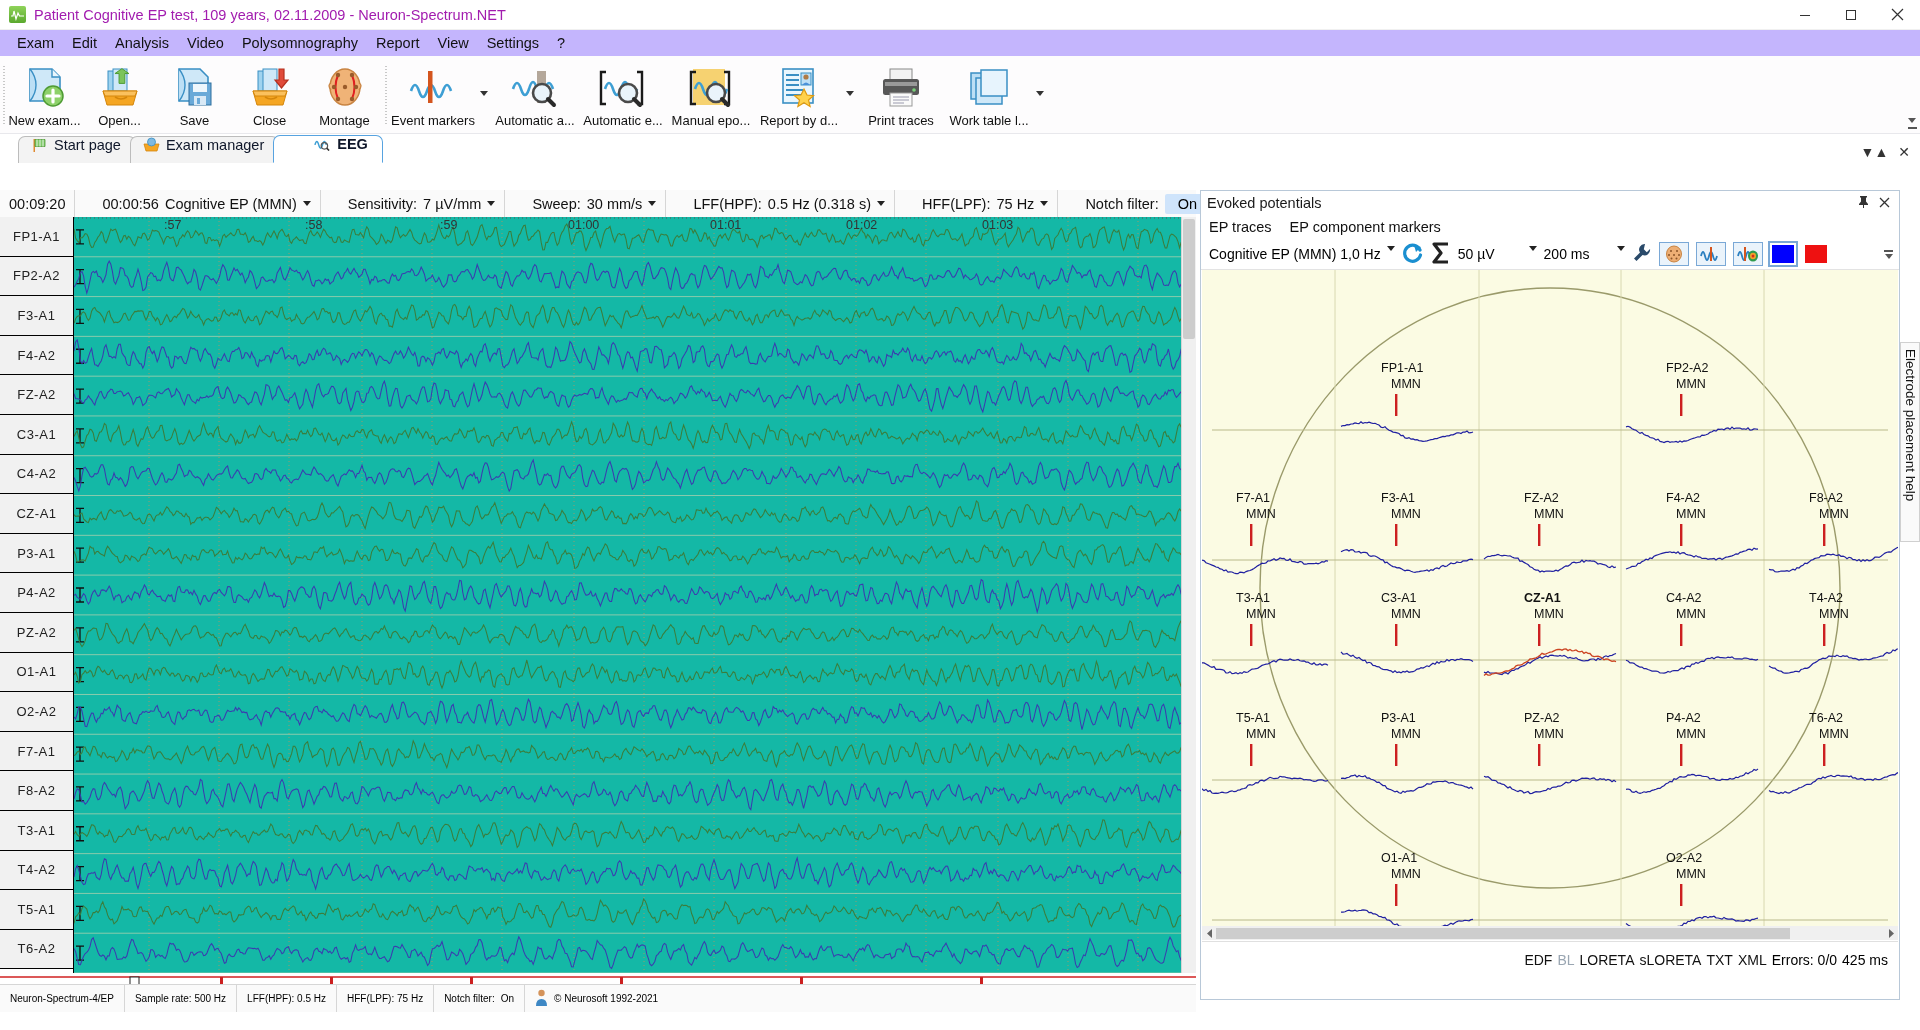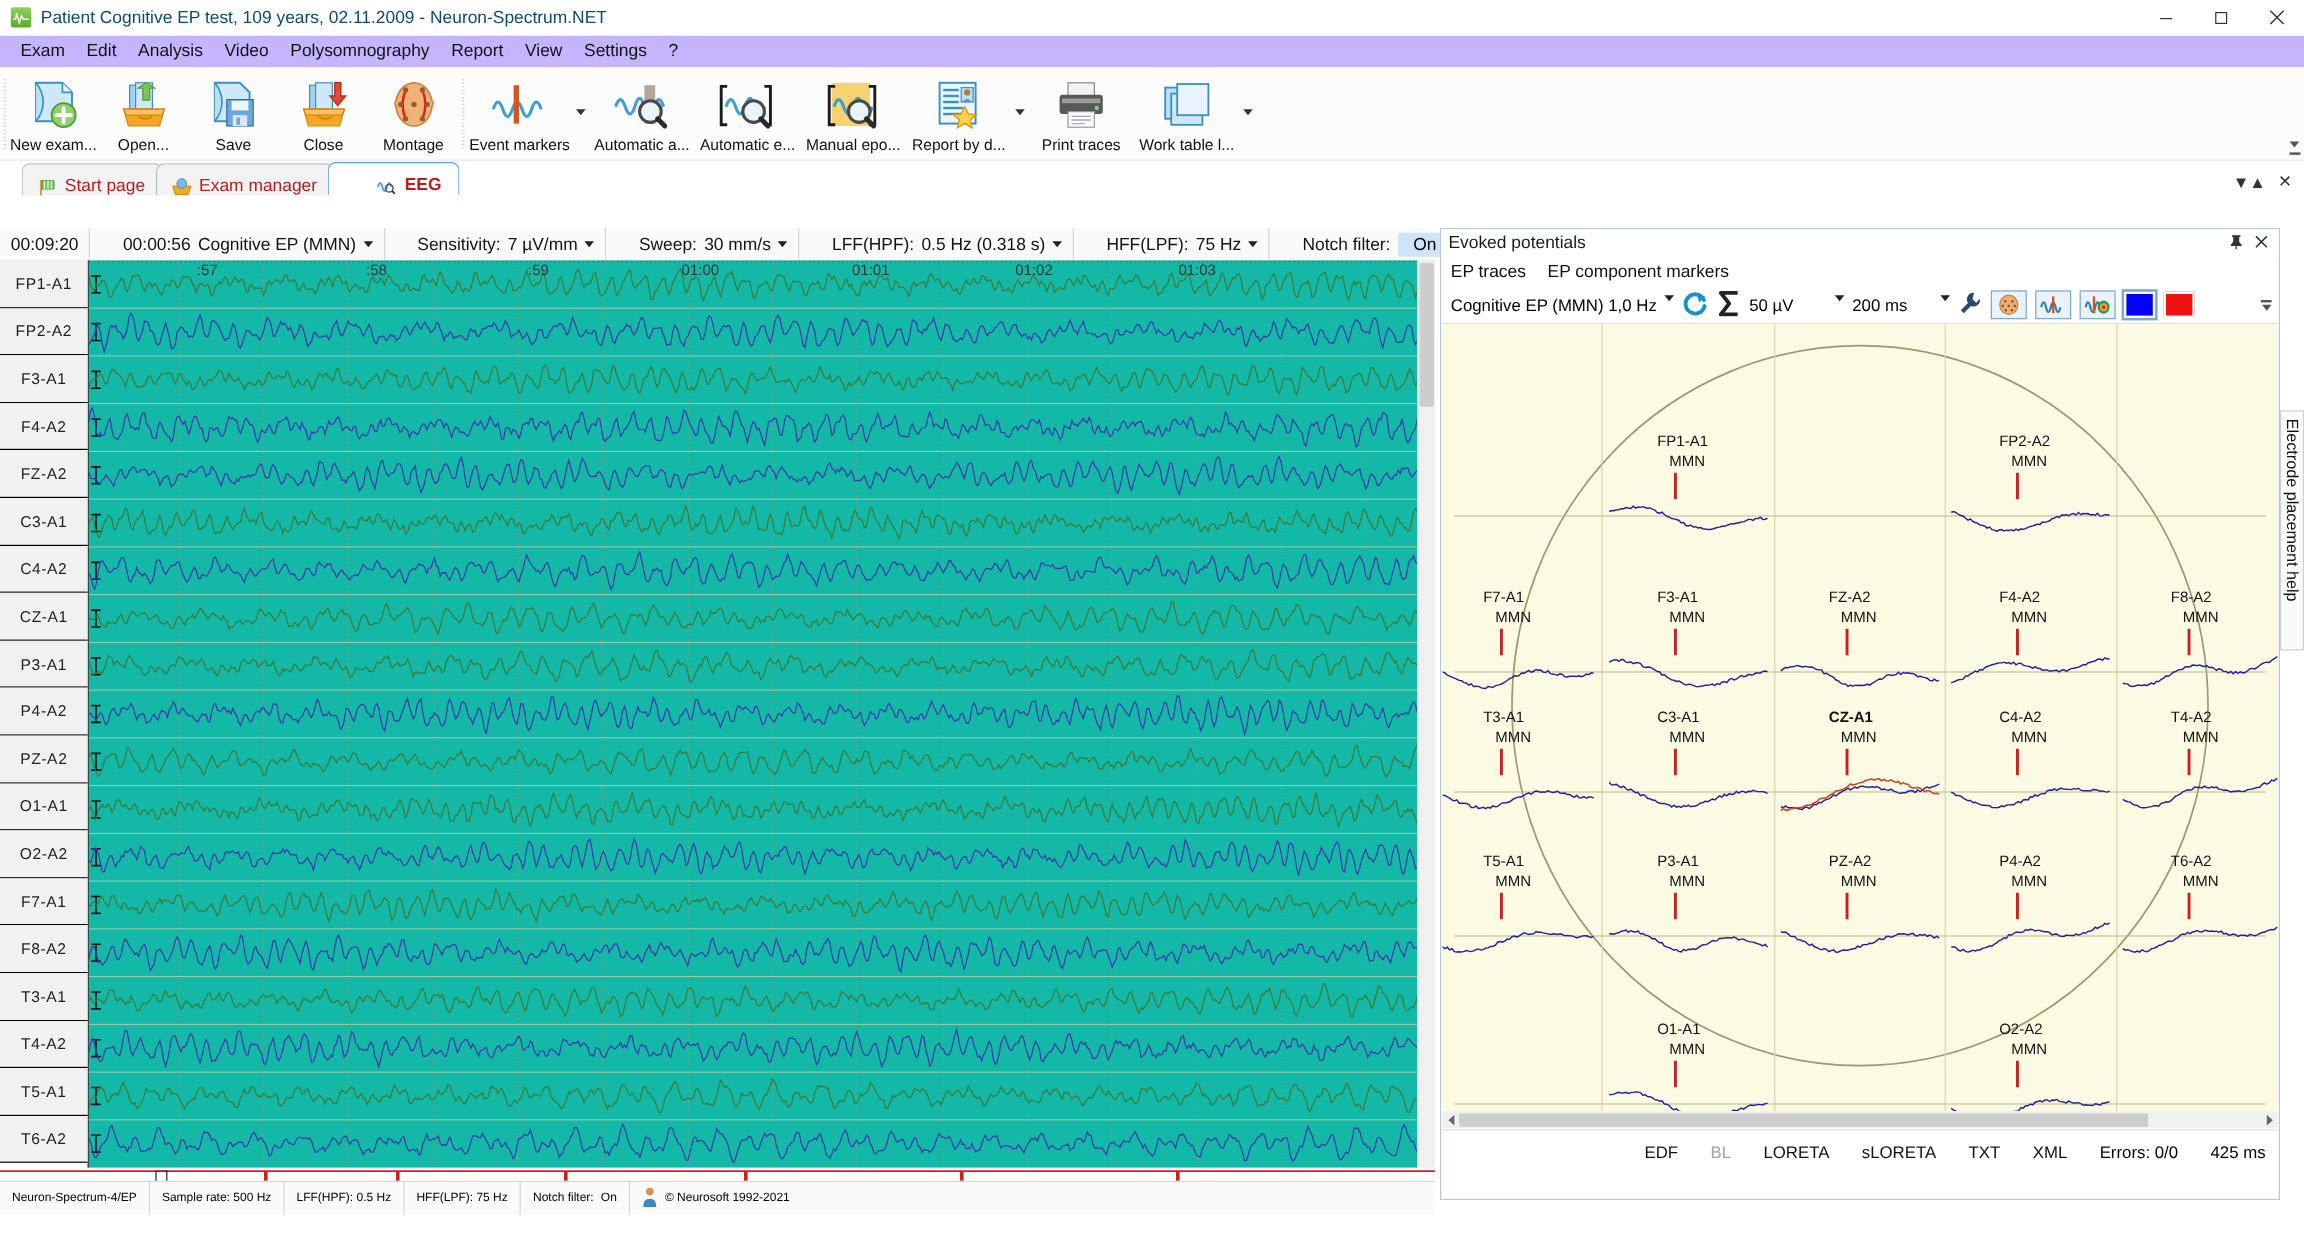--- a/index.html
+++ b/index.html
@@ -9,21 +9,21 @@
     font-size:15px;color:#000;background:#ffffff;
     -webkit-font-smoothing:antialiased;
   }
   .app{position:relative;width:1920px;height:1030px;}
 
   
   .titlebar{height:29px;display:flex;align-items:center;background:#ffffff;border-bottom:1px solid #f0f0f0;}
   .title-ico{width:17px;height:17px;margin-left:9px;margin-right:8px;border-radius:2px;
     background:linear-gradient(#8fd35a,#5aa82e);position:relative;overflow:hidden;}
   .title-ico svg{position:absolute;left:1px;top:2px;}
-  .title-text{font-size:14.5px;color:#0c4a6e;}
+  .title-text{font-size:14.5px;color:#a21caf;}
   .winbtns{margin-left:auto;display:flex;height:29px;}
   .winbtn{width:46px;height:29px;display:flex;align-items:center;justify-content:center;}
   .winbtn svg{display:block;}
 
   
   .menubar{height:26px;display:flex;align-items:center;padding-left:8px;background:#c4b5fd;font-size:14.5px;}
   .menubar .mi{padding:3px 9px;color:#111;}
 
   
   .ribbon{height:77px;background:#fdfcfd;display:flex;align-items:stretch;position:relative;border-bottom:1px solid #e8e8ec;}
@@ -38,22 +38,22 @@
   .tbtn.wide{width:88px;}
   .split-arrow{width:14px;height:74px;display:flex;align-items:center;justify-content:center;}
   .split-arrow b{border-left:4px solid transparent;border-right:4px solid transparent;border-top:5px solid #333;display:block;}
   .rib-more{position:absolute;right:0;top:0;width:16px;height:77px;display:flex;flex-direction:column;
      align-items:center;justify-content:flex-end;padding-bottom:4px;box-sizing:border-box;}
   .rib-more i{border-left:4px solid transparent;border-right:4px solid transparent;border-top:5px solid #555;margin-bottom:4px;}
   .rib-more .bar{width:9px;height:2px;background:#555;}
 
   
   .tabstrip{height:29px;background:#fff;display:flex;align-items:flex-end;padding-left:18px;position:relative;}
-  .tab{height:26px;display:flex;align-items:flex-end;gap:6px;padding:0 14px 0 12px;font-size:14.5px;
-     border:1px solid #bcbcbc;border-bottom:none;border-radius:7px 7px 0 0;background:#f3f3f3;margin-right:-6px;color:#b91c1c;}
+  .tab{height:26px;display:flex;align-items:flex-start;gap:6px;padding:0 14px 0 12px;font-size:14.5px;
+     border:1px solid #bcbcbc;border-bottom:none;border-radius:7px 7px 0 0;background:#f3f3f3;margin-right:-6px;color:#0f172a;}
   .tab.active{background:#fff;border-color:#57a3e0;border-bottom:1px solid #fff;z-index:3;position:relative;font-weight:bold;padding-left:40px;}
   .tab .ti{width:17px;height:15px;display:flex;align-items:center;justify-content:center;}
   .tabs-right{margin-left:auto;display:flex;align-items:center;gap:10px;padding-right:10px;padding-bottom:3px;}
   .tabs-right span{font-size:14px;color:#333;cursor:pointer;}
 
   
   .main{position:absolute;left:0;top:190px;width:1920px;height:810px;}
 
   
   .eegpane{position:absolute;left:0;top:0;width:1196px;height:810px;background:#fff;}
@@ -96,21 +96,21 @@
   .tb-end .bar2{width:9px;height:2px;background:#555;}
   .tb-end i{border-left:4px solid transparent;border-right:4px solid transparent;border-top:5px solid #555;}
 
   .ephead{position:absolute;left:1px;top:79px;width:696px;height:656px;background:#fbfbe3;overflow:hidden;}
   .ephead svg{position:absolute;left:0;top:0;}
   .ep-hscroll{position:absolute;left:1px;top:735px;width:696px;height:14px;background:#f0f0f0;display:flex;align-items:center;}
   .ep-hscroll .ar{width:14px;height:14px;display:flex;align-items:center;justify-content:center;}
   .ep-hscroll .trk{flex:1;height:11px;position:relative;}
   .ep-hscroll .thumb{position:absolute;left:0;top:0;width:86%;height:11px;background:#cdcdcd;}
   .ep-links{position:absolute;left:1px;top:750px;width:696px;height:36px;display:flex;align-items:center;
-     justify-content:flex-end;gap:27px;padding-right:10px;box-sizing:border-box;font-size:14px;border-top:1px solid #e0e0e0;}
+     justify-content:flex-end;gap:5px;padding-right:10px;box-sizing:border-box;font-size:14px;border-top:1px solid #e0e0e0;}
   .ep-links .lk{color:#111;}
   .ep-links .lk.dim{color:#9aa6b2;}
   .ep-status{position:absolute;left:1px;top:776px;width:696px;height:30px;display:flex;align-items:center;
      font-size:14px;border-top:1px solid #d6d6d6;background:#fafafa;}
   .ep-status .c{padding:0 10px;height:30px;display:flex;align-items:center;gap:6px;border-right:1px solid #d6d6d6;}
   .ep-status .c.nb{border-right:none;}
   .ep-status .end{margin-left:auto;padding-right:6px;display:flex;flex-direction:column;align-items:center;gap:2px;}
   .ep-status .end .bar2{width:9px;height:2px;background:#666;}
   .ep-status .end i{border-left:4px solid transparent;border-right:4px solid transparent;border-top:5px solid #666;}
 

